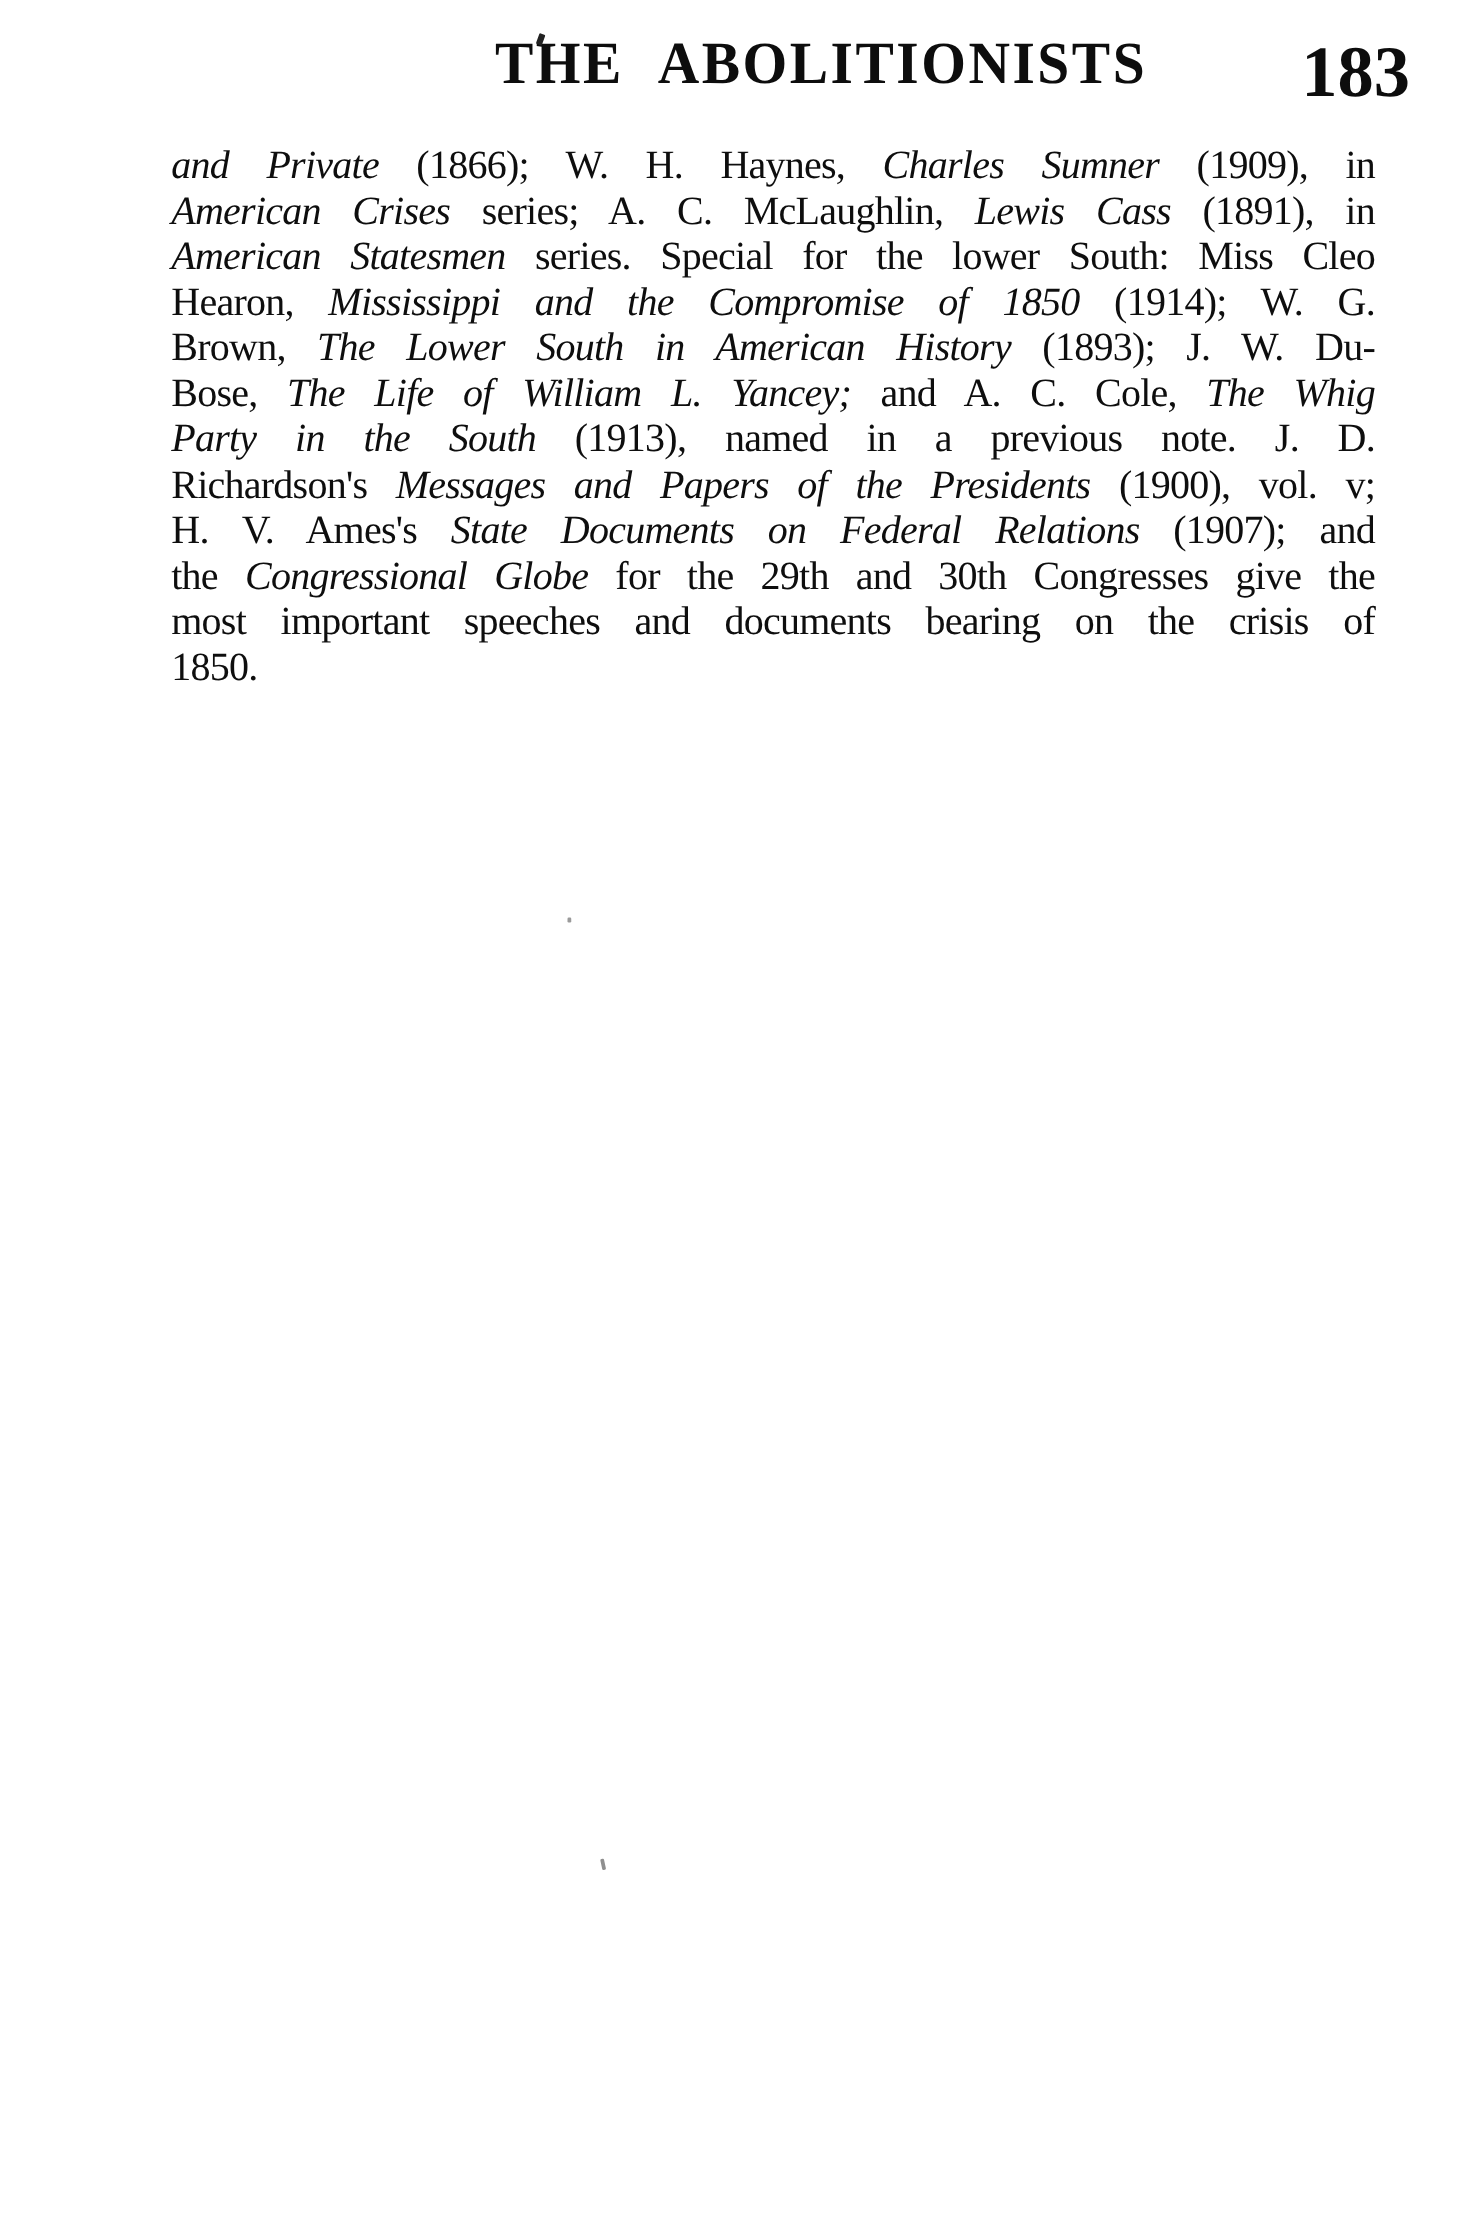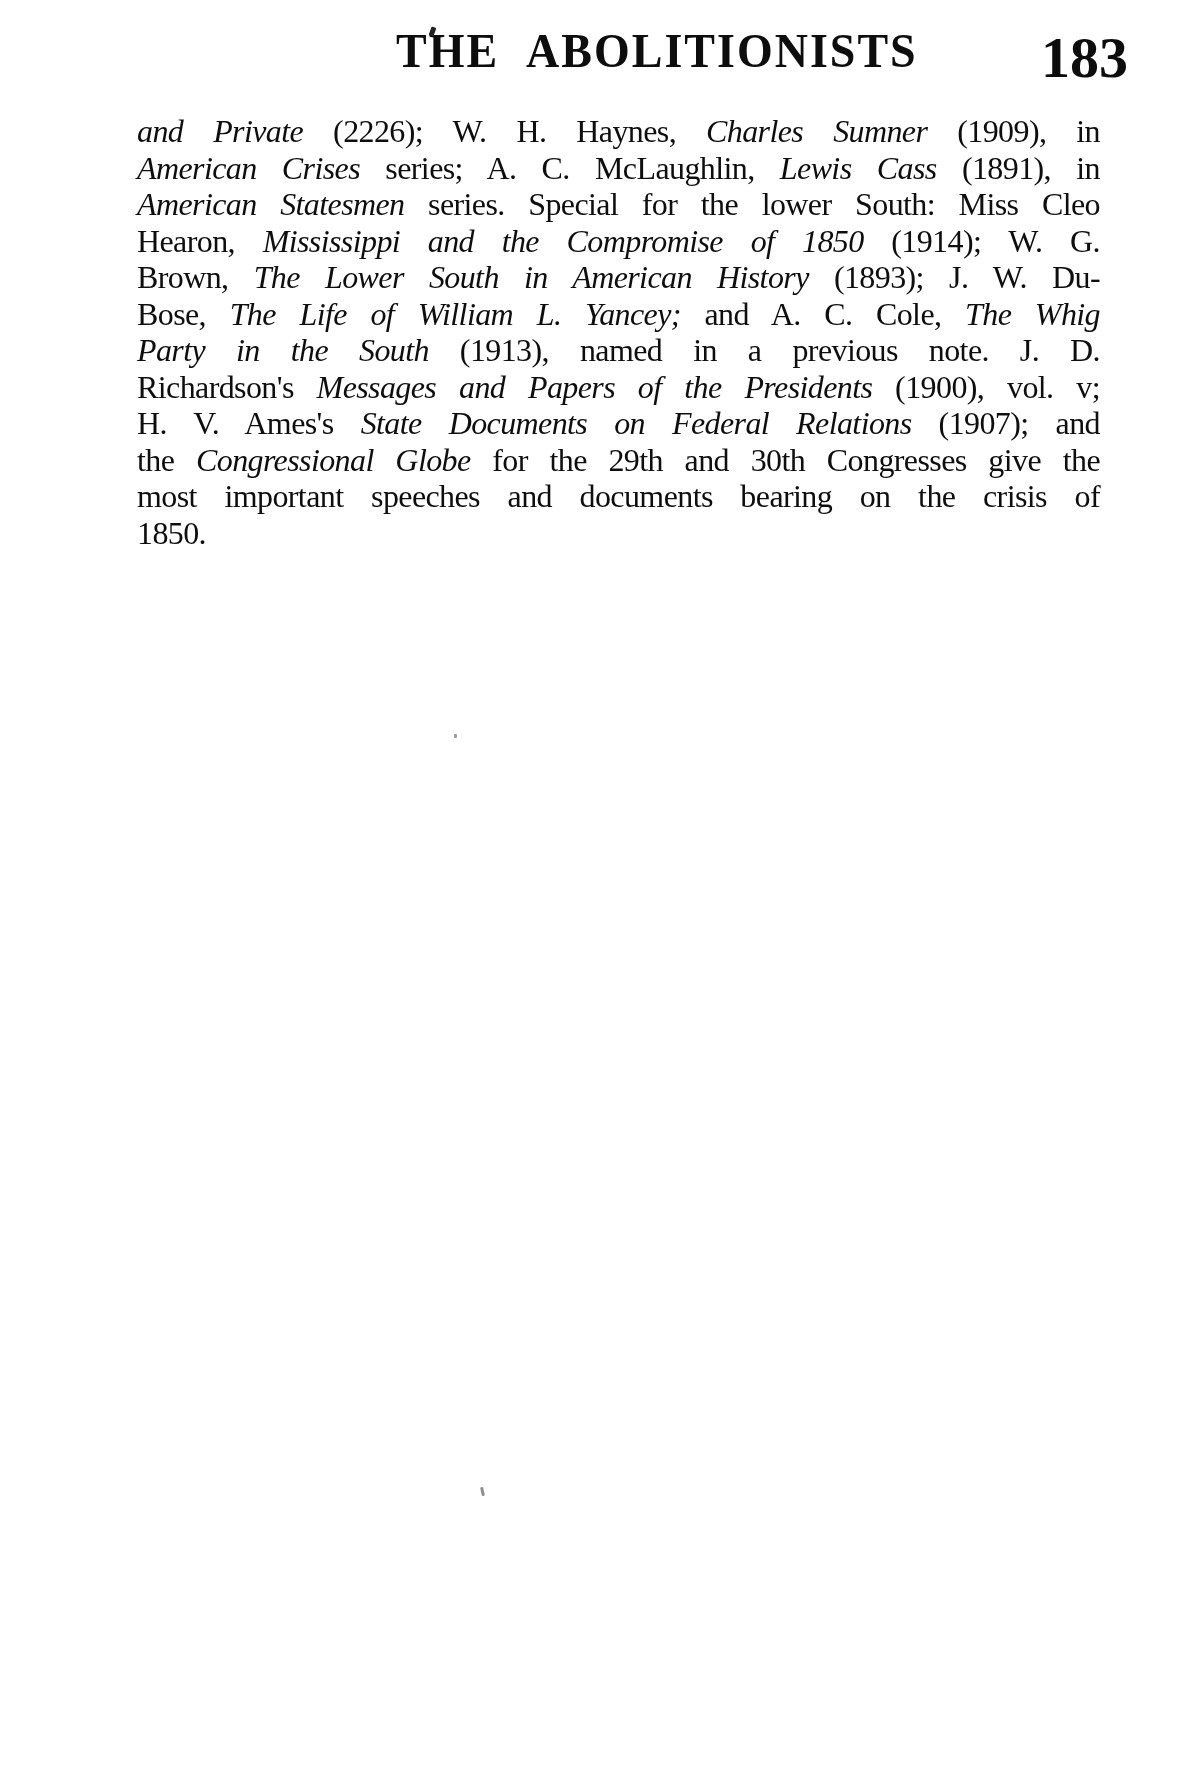--- a/index.html
+++ b/index.html
@@ -73,21 +73,21 @@
 </style>
 </head>
 <body>
 
 <div class="page-header">
   <div class="running-head">THE ABOLITIONISTS</div>
   <div class="page-number">183</div>
 </div>
 
 <div class="paragraph">
-    <div class="line"><span class="it">and Private</span><span class="rm"> (2226); W. H. Haynes, </span><span class="it">Charles Sumner</span><span class="rm"> (1909), in</span></div>
+    <div class="line"><span class="it">and Private</span><span class="rm"> (1866); W. H. Haynes, </span><span class="it">Charles Sumner</span><span class="rm"> (1909), in</span></div>
     <div class="line"><span class="it">American Crises</span><span class="rm"> series; A. C. McLaughlin, </span><span class="it">Lewis Cass</span><span class="rm"> (1891), in</span></div>
     <div class="line"><span class="it">American Statesmen</span><span class="rm"> series. Special for the lower South: Miss Cleo</span></div>
     <div class="line"><span class="rm">Hearon, </span><span class="it">Mississippi and the Compromise of 1850</span><span class="rm"> (1914); W. G.</span></div>
     <div class="line"><span class="rm">Brown, </span><span class="it">The Lower South in American History</span><span class="rm"> (1893); J. W. Du-</span></div>
     <div class="line"><span class="rm">Bose, </span><span class="it">The Life of William L. Yancey;</span><span class="rm"> and A. C. Cole, </span><span class="it">The Whig</span></div>
     <div class="line"><span class="it">Party in the South</span><span class="rm"> (1913), named in a previous note. J. D.</span></div>
     <div class="line"><span class="rm">Richardson's </span><span class="it">Messages and Papers of the Presidents</span><span class="rm"> (1900), vol. v;</span></div>
     <div class="line"><span class="rm">H. V. Ames's </span><span class="it">State Documents on Federal Relations</span><span class="rm"> (1907); and</span></div>
     <div class="line"><span class="rm">the </span><span class="it">Congressional Globe</span><span class="rm"> for the 29th and 30th Congresses give the</span></div>
     <div class="line"><span class="rm">most important speeches and documents bearing on the crisis of</span></div>

